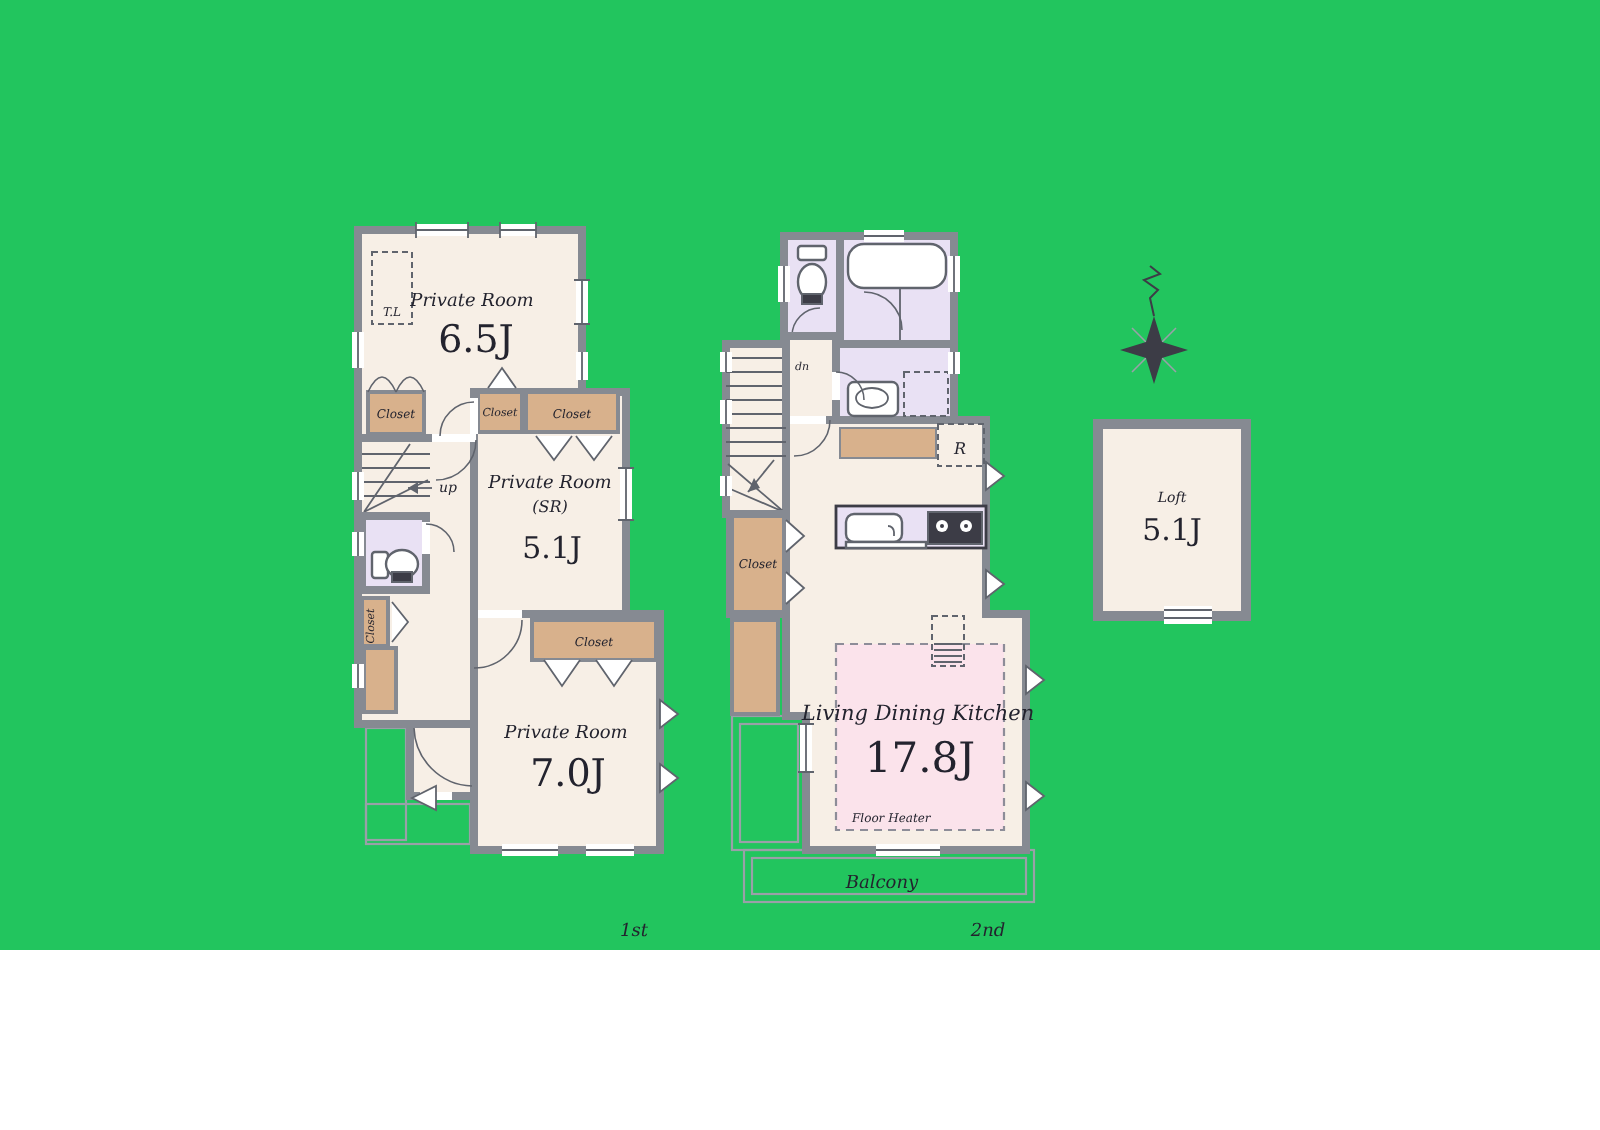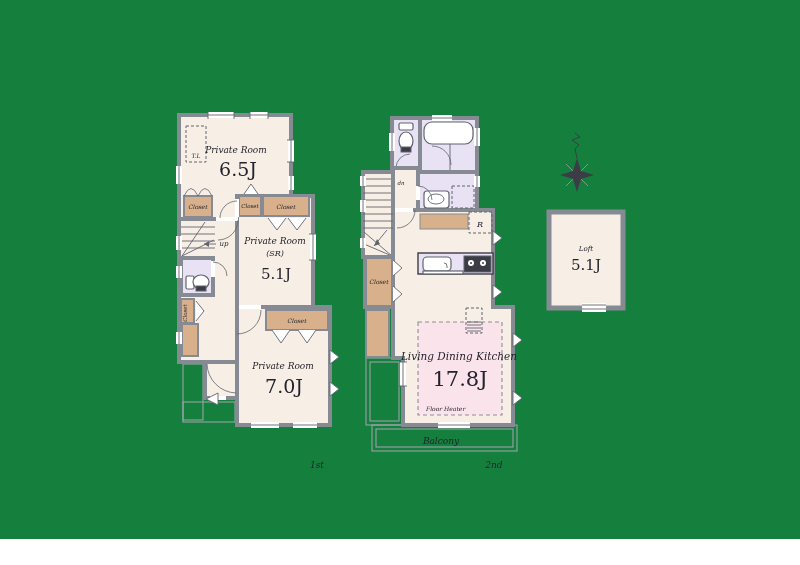--- a/index.html
+++ b/index.html
@@ -1,16 +1,16 @@
 <!DOCTYPE html>
 <html style="--wall: #868a92; --room: #f7efe6; --closet: #d8b18c; --wet: #e9e1f4; --heater: #fbe3eb; --line: #60646d; --thin: #9aa0a8; --text: #23232e; --dark: #3c3c46;"><head>
 <meta charset="utf-8">
 <style>
   html,body{margin:0;padding:0;background:#fff;}
-  .canvas{position:relative;width:800px;height:539px;background:#15803d;overflow:hidden;
+  .canvas{position:relative;width:800px;height:475px;background:#22c55e;overflow:hidden;
           font-family:"DejaVu Serif",serif;text-align:right;}
   svg{position:absolute;left:0;top:0;}
   
   .wall-room{fill:var(--room);stroke:var(--wall);stroke-width:4;stroke-linejoin:miter;}
   .wall-wet{fill:var(--wet);stroke:var(--wall);stroke-width:4;}
   .wall-loft{fill:var(--room);stroke:var(--wall);stroke-width:5;}
   .closet{fill:var(--closet);stroke:var(--wall);stroke-width:2;}
   .fixture{fill:#fff;stroke:var(--line);stroke-width:1.2;}
   .darkfix{fill:var(--dark);stroke:var(--line);stroke-width:1;}
   .thinline{fill:none;stroke:var(--thin);stroke-width:1.1;}

